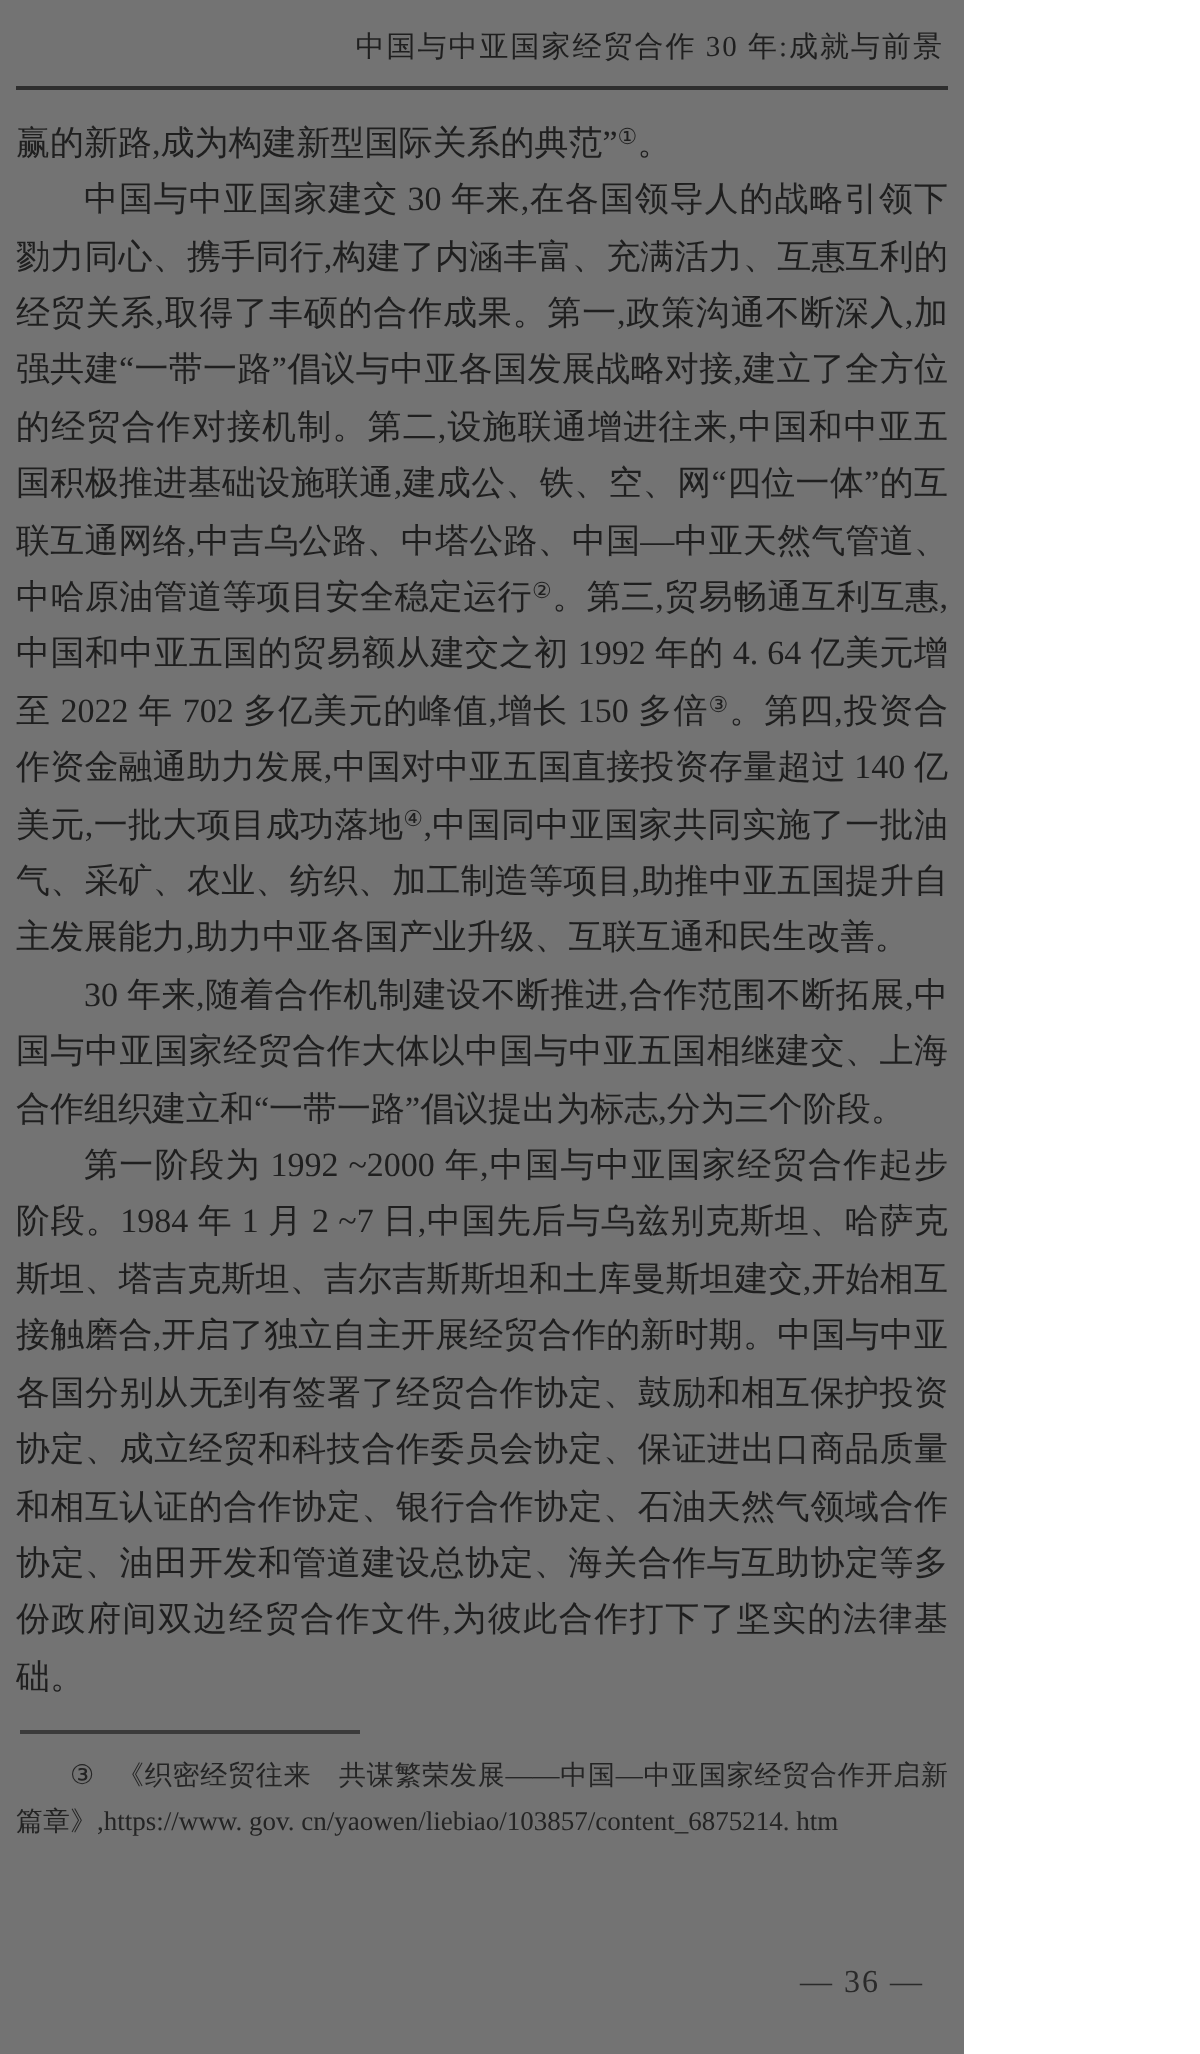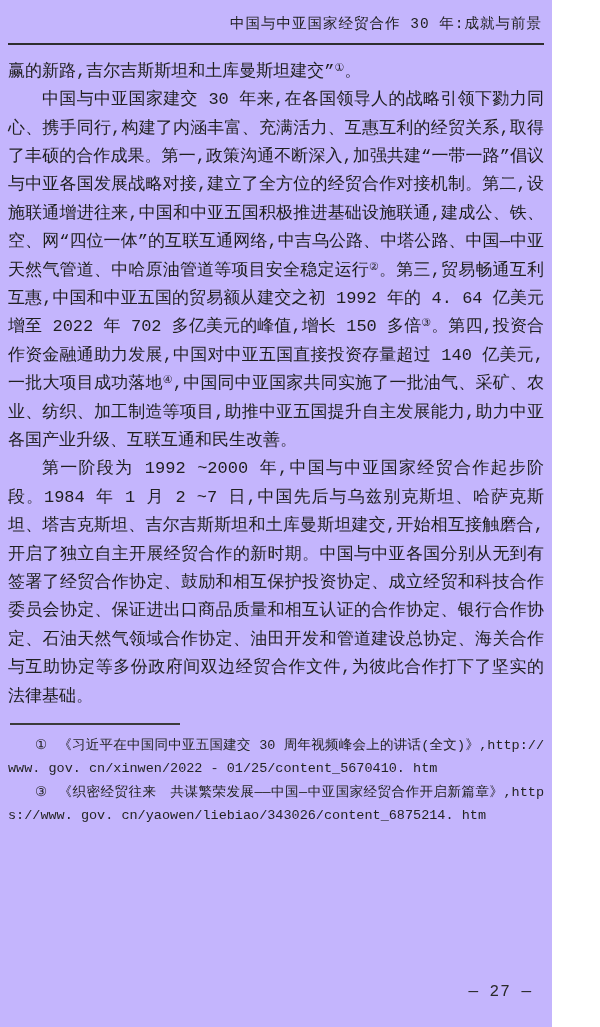--- a/index.html
+++ b/index.html
@@ -1,22 +1,22 @@
 <!DOCTYPE html>
 <html><head>
 <meta charset="utf-8">
 <style>
   html, body { margin: 0; padding: 0; background: #ffffff; }
   .page {
-    width: 552px;
+    width: 482px;
     height: 1027px;
     box-sizing: border-box;
-    background: #c4b5fd;
+    background: #737373;
     color: #1f1f1f;
-    font-family: Liberation Mono, monospace;
+    font-family: Liberation Serif, serif;
     padding: 12px 8px 0 8px;
     position: relative;
     overflow: hidden;
   }
   .page-header {
     text-align: right;
     font-size: 14.5px;
     line-height: 1.5;
     padding: 2px 2px 7px 0;
     border-bottom: 2px solid #2e2e2e;
@@ -67,29 +67,29 @@
 </head>
 <body>
 
 <div class="page">
 
   <header class="page-header">
     <span>中国与中亚国家经贸合作 30 年:成就与前景</span>
   </header>
 
   <main class="body-text">
-      <p class="no-indent"><span>赢的新路,吉尔吉斯斯坦和土库曼斯坦建交”</span><sup class="fn-ref">①</sup><span>。</span></p>
+      <p class="no-indent"><span>赢的新路,成为构建新型国际关系的典范”</span><sup class="fn-ref">①</sup><span>。</span></p>
       <p class=""><span>中国与中亚国家建交 30 年来,在各国领导人的战略引领下勠力同心、携手同行,构建了内涵丰富、充满活力、互惠互利的经贸关系,取得了丰硕的合作成果。第一,政策沟通不断深入,加强共建“一带一路”倡议与中亚各国发展战略对接,建立了全方位的经贸合作对接机制。第二,设施联通增进往来,中国和中亚五国积极推进基础设施联通,建成公、铁、空、网“四位一体”的互联互通网络,中吉乌公路、中塔公路、中国—中亚天然气管道、中哈原油管道等项目安全稳定运行</span><sup class="fn-ref">②</sup><span>。第三,贸易畅通互利互惠,中国和中亚五国的贸易额从建交之初 1992 年的 4. 64 亿美元增至 2022 年 702 多亿美元的峰值,增长 150 多倍</span><sup class="fn-ref">③</sup><span>。第四,投资合作资金融通助力发展,中国对中亚五国直接投资存量超过 140 亿美元,一批大项目成功落地</span><sup class="fn-ref">④</sup><span>,中国同中亚国家共同实施了一批油气、采矿、农业、纺织、加工制造等项目,助推中亚五国提升自主发展能力,助力中亚各国产业升级、互联互通和民生改善。</span></p>
+      <p class=""><span>30 年来,随着合作机制建设不断推进,合作范围不断拓展,中国与中亚国家经贸合作大体以中国与中亚五国相继建交、上海合作组织建立和“一带一路”倡议提出为标志,分为三个阶段。</span></p>
       <p class=""><span>第一阶段为 1992 ~2000 年,中国与中亚国家经贸合作起步阶段。1984 年 1 月 2 ~7 日,中国先后与乌兹别克斯坦、哈萨克斯坦、塔吉克斯坦、吉尔吉斯斯坦和土库曼斯坦建交,开始相互接触磨合,开启了独立自主开展经贸合作的新时期。中国与中亚各国分别从无到有签署了经贸合作协定、鼓励和相互保护投资协定、成立经贸和科技合作委员会协定、保证进出口商品质量和相互认证的合作协定、银行合作协定、石油天然气领域合作协定、油田开发和管道建设总协定、海关合作与互助协定等多份政府间双边经贸合作文件,为彼此合作打下了坚实的法律基础。</span></p>
     </main>
 
   <div class="fn-rule"></div>
 
   <section class="footnotes">
-      <p class="footnote"><span class="fn-marker">①</span><span>《习近平在中国同中亚五国建交 30 周年视频峰会上的讲话(全文)》,http://www. gov. cn/xinwen/2022 - 01/25/content_5670410. htm</span></p>
-      <p class="footnote"><span class="fn-marker">③</span><span>《织密经贸往来　共谋繁荣发展——中国—中亚国家经贸合作开启新篇章》,https://www. gov. cn/yaowen/liebiao/343026/content_6875214. htm</span></p>
+      <p class="footnote"><span class="fn-marker">③</span><span>《织密经贸往来　共谋繁荣发展——中国—中亚国家经贸合作开启新篇章》,https://www. gov. cn/yaowen/liebiao/103857/content_6875214. htm</span></p>
     </section>
 
   <footer class="page-footer">
-    <span>— 27 —</span>
+    <span>— 36 —</span>
   </footer>
 
 </div>
 
 </body></html>

